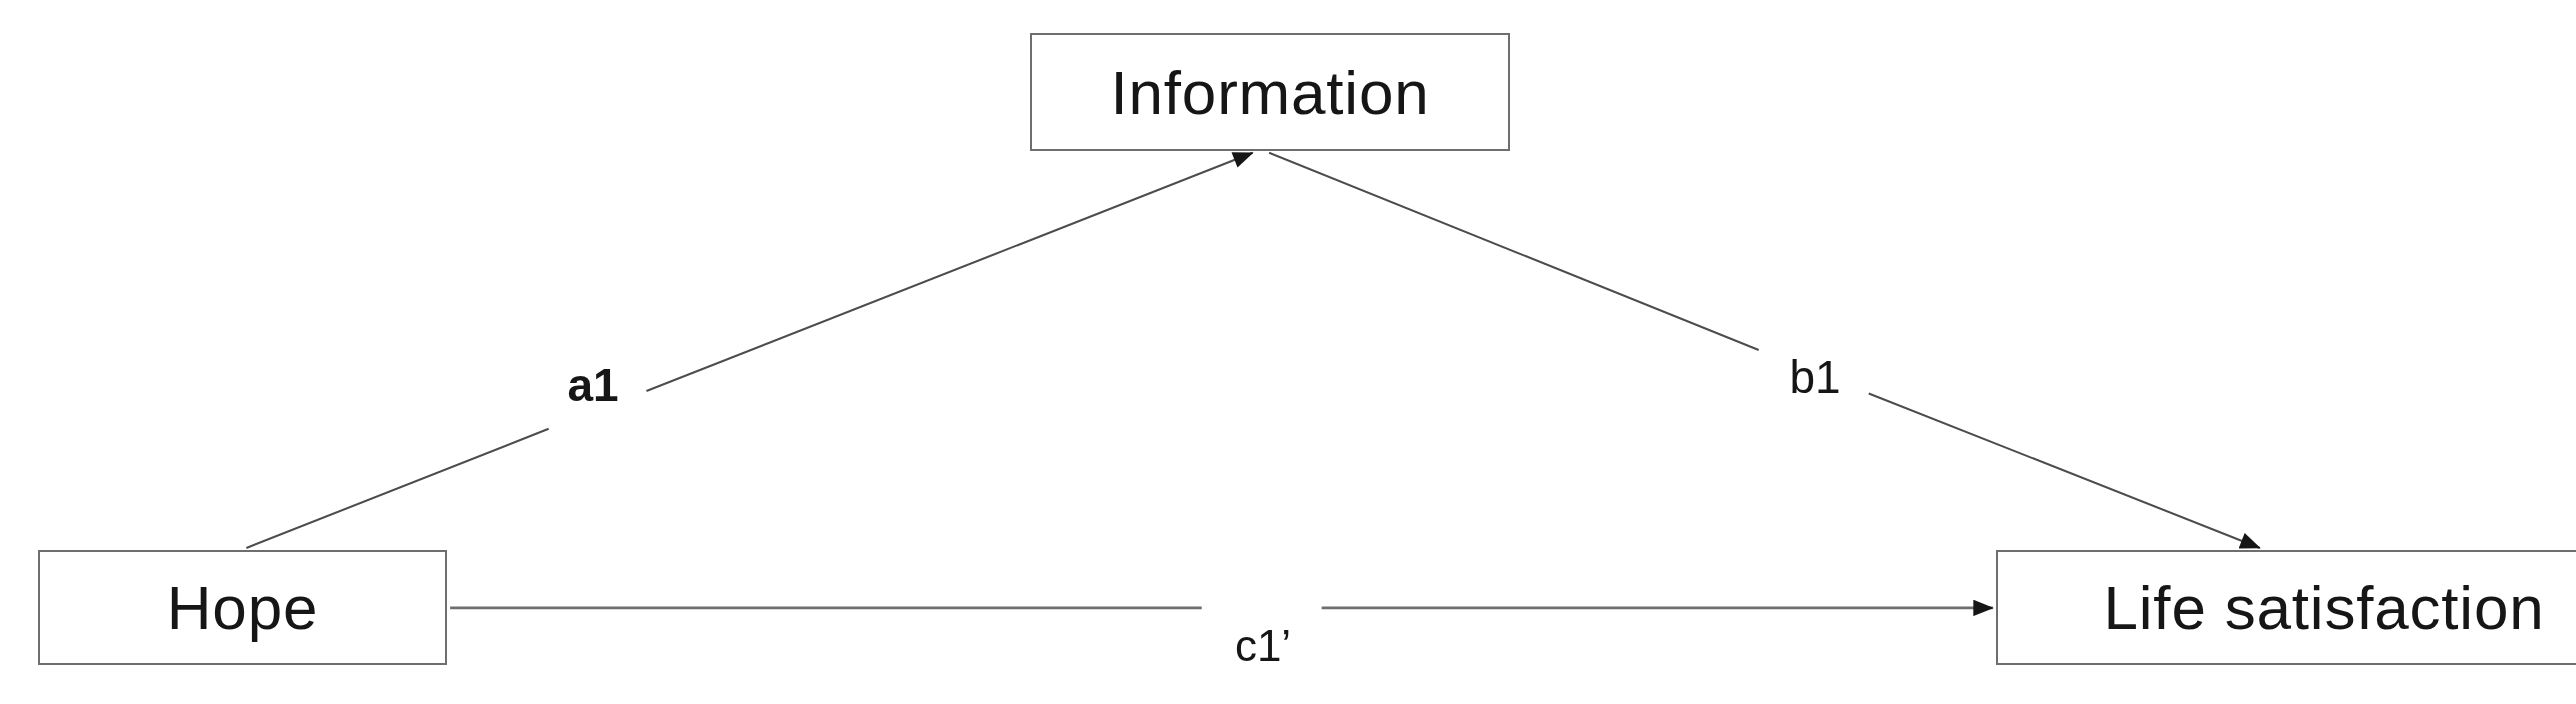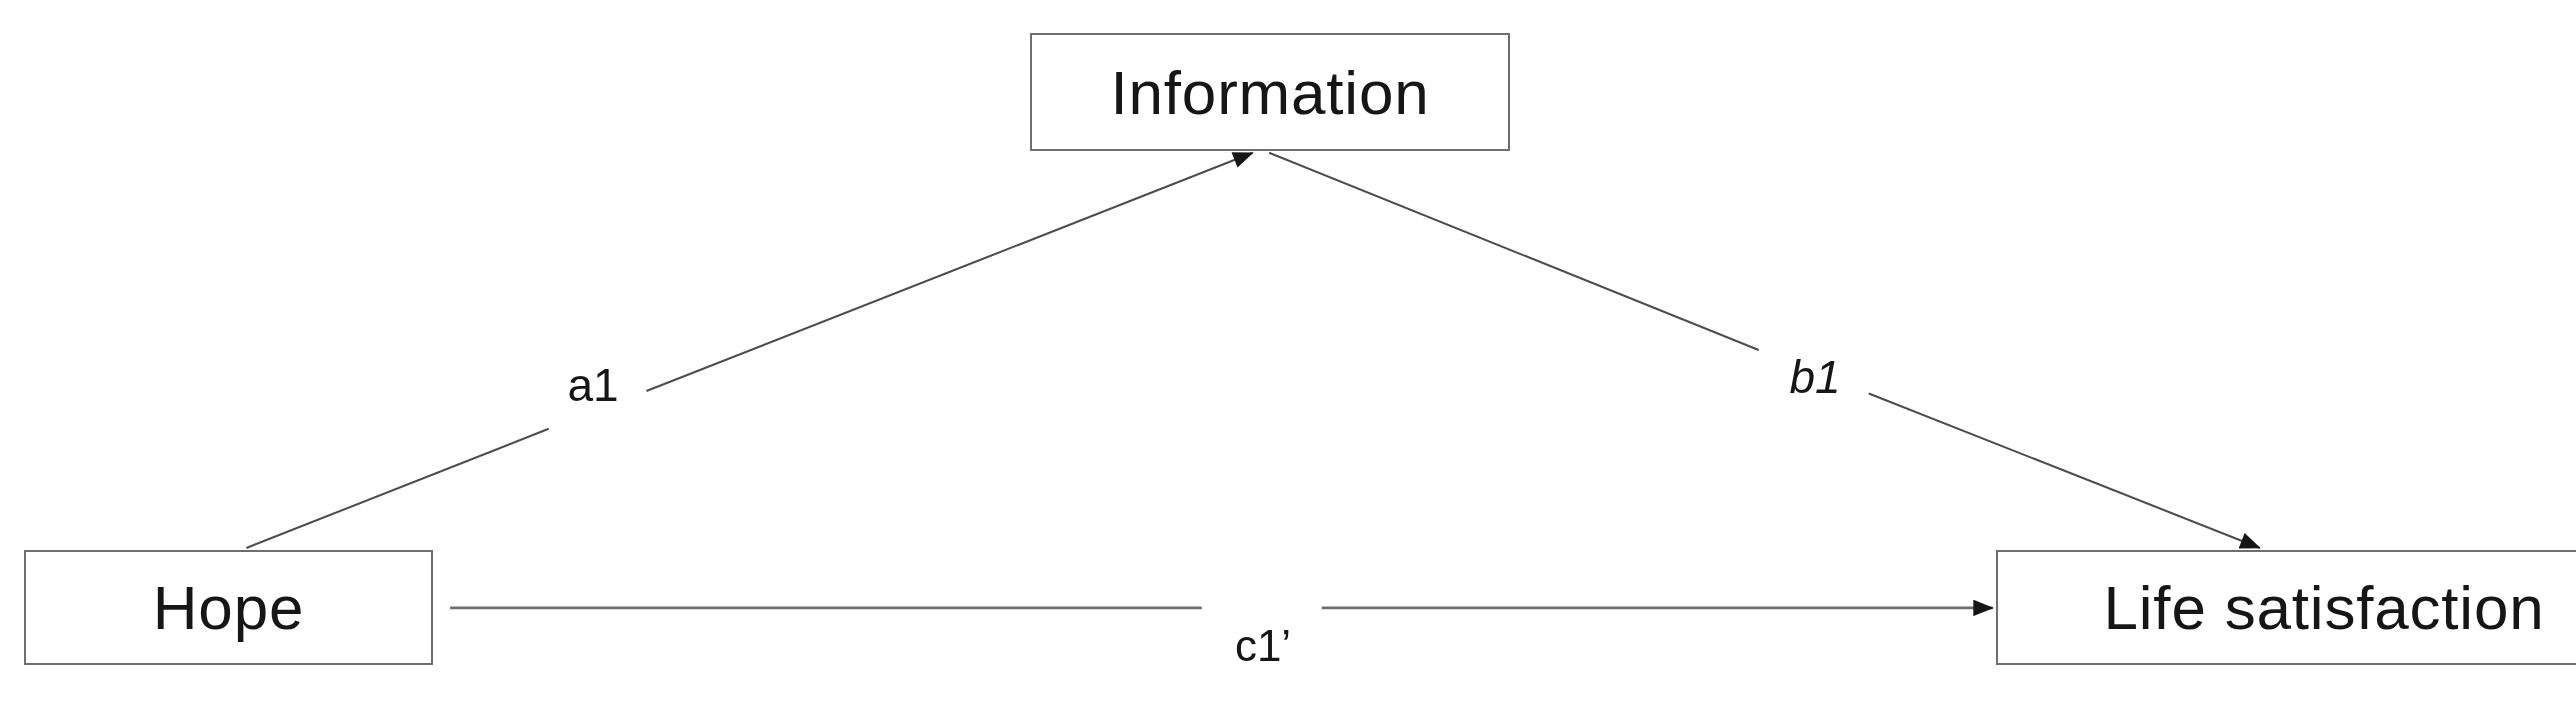--- a/index.html
+++ b/index.html
@@ -29,34 +29,34 @@
     border: 2.5px solid #6e6e6e;
     display: flex;
     align-items: center;
     justify-content: center;
     color: #161616;
     font-size: 62px;
     letter-spacing: 0.8px;
     white-space: nowrap;
   }
   #node-information { left: 1030px; top: 33px;  width: 480px; height: 118px; }
-  #node-hope        { left: 24px;   top: 550px; width: 409px; height: 115px; }
+  #node-hope        { left: 38px;   top: 550px; width: 409px; height: 115px; }
   #node-life        { left: 1996px; top: 550px; width: 656px; height: 115px; }
 
   .path-label {
     position: absolute;
     transform: translate(-50%, -50%);
     color: #161616;
     font-size: 46px;
     white-space: nowrap;
     background: #ffffff;
     padding: 1.6px 6.6px;
   }
-  #label-a1 { left: 593px;  top: 385px; }
-  #label-b1 { left: 1815px; top: 377px; font-style: italic; }
+  #label-a1 { left: 593px;  top: 385px; font-weight: bold; }
+  #label-b1 { left: 1815px; top: 377px; }
   #label-c1 { left: 1263px; top: 646px; font-size: 44px; }
 </style>
 </head>
 <body>
 
 <div class="canvas">
 
   <svg class="arrow-layer" width="2576" height="704" viewBox="0 0 3134 857" xmlns="http://www.w3.org/2000/svg">
     <defs>
       <marker id="arrowhead" viewBox="0 0 10 8" refX="9.5" refY="4" markerWidth="26" markerHeight="20" markerUnits="userSpaceOnUse" orient="auto">

